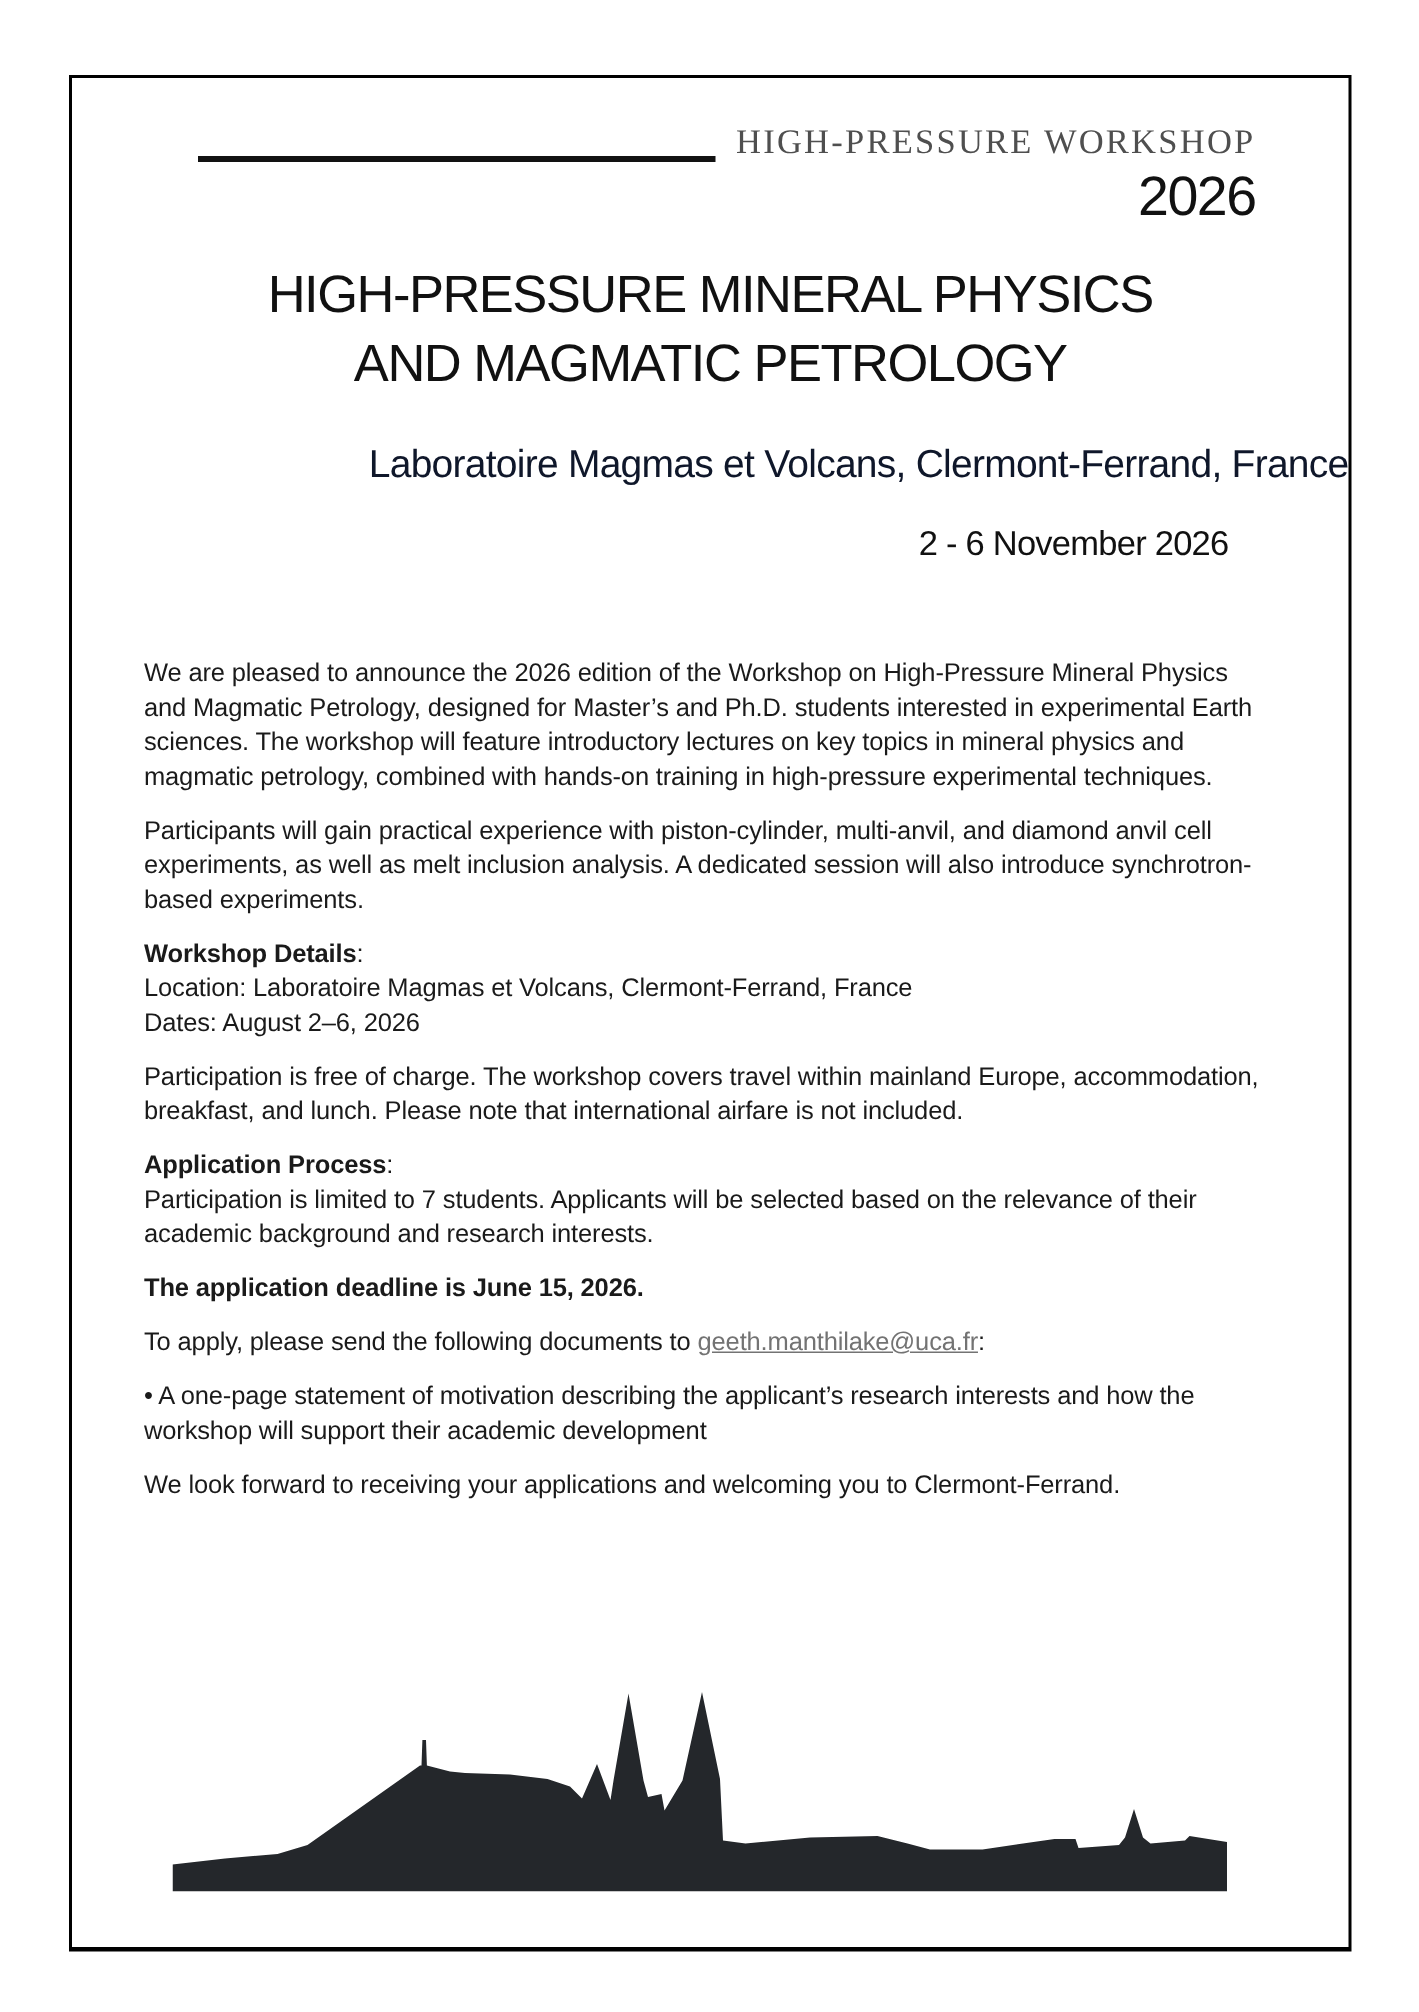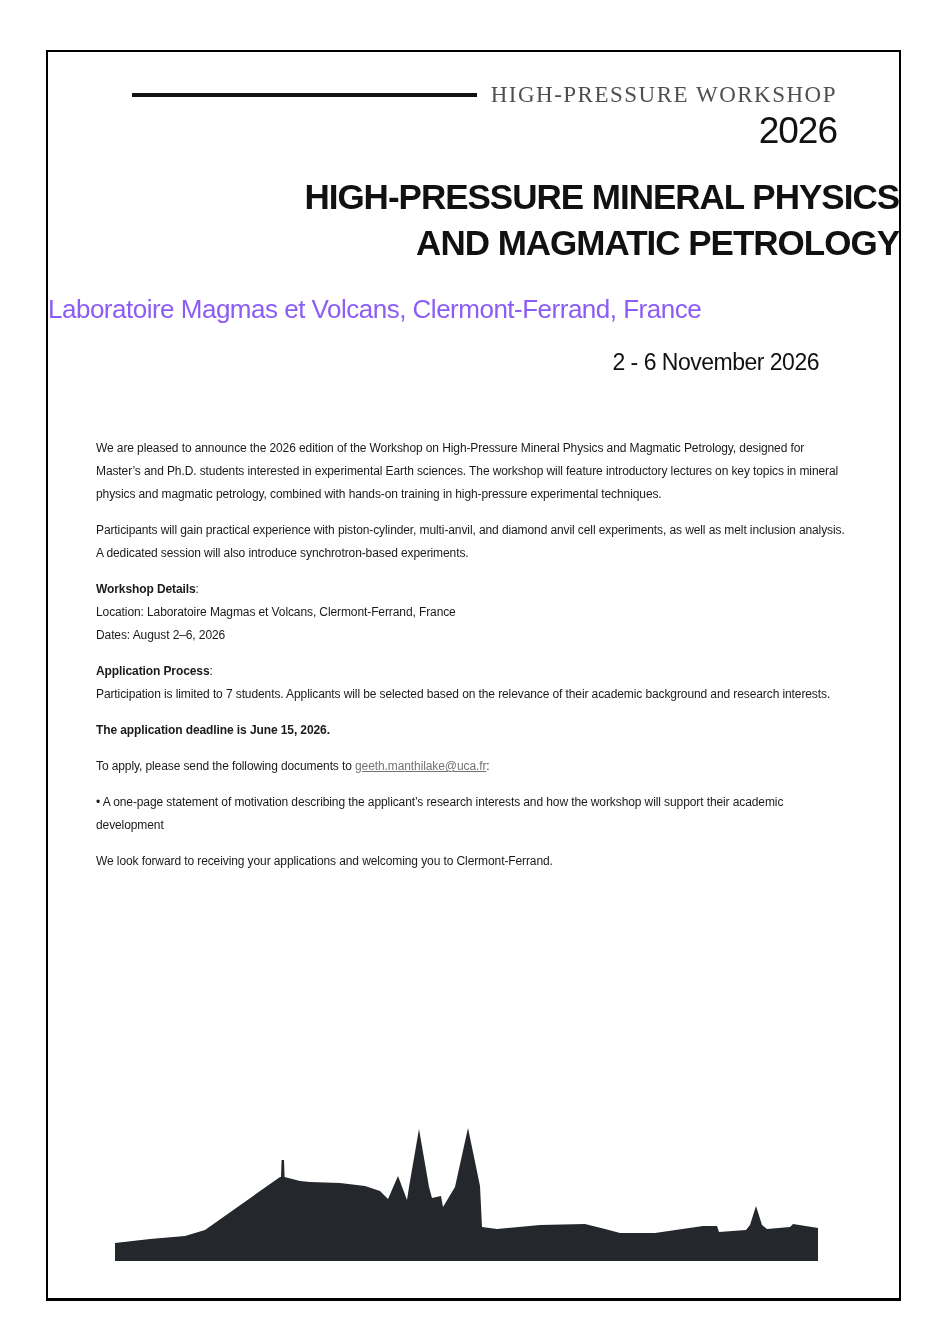--- a/index.html
+++ b/index.html
@@ -17,21 +17,21 @@
     width: 855px; height: 1251px;
     border: 2px solid #000;
     border-bottom-width: 3px;
     box-sizing: border-box;
     background: #fff;
   }
   
   .masthead {
     position: absolute;
     left: 84px; right: 62px; top: 30px;
-    display: flex; align-items: center;
+    display: flex; align-items: flex-end;
   }
   .masthead-rule {
     flex: 1 1 auto;
     height: 4px;
     background: #121212;
     margin-right: 14px;
   }
   .masthead-brand {
     font-family: "Liberation Serif", serif;
     font-size: 23px;
@@ -43,48 +43,48 @@
     position: absolute;
     top: 58px; right: 62px;
     font-size: 37px;
     letter-spacing: -1px;
     color: #111;
   }
   
   .title {
     position: absolute;
     left: 0; right: 0; top: 122px;
-    text-align: right;
+    text-align: center;
     font-size: 35px;
     line-height: 46px;
     letter-spacing: -1px;
     color: #111;
-    font-weight: 700;
+    font-weight: 400;
   }
   .venue {
     position: absolute;
     left: 0; right: 0; top: 242px;
-    text-align: left;
+    text-align: right;
     font-size: 26px;
     letter-spacing: -0.5px;
-    color: #8b5cf6;
+    color: #0f172a;
   }
   .date-line {
     position: absolute;
     right: 80px; top: 297px;
     font-size: 23px;
     letter-spacing: -0.5px;
     color: #111;
   }
   
   .content {
     position: absolute;
     left: 48px; top: 385px;
     width: 752px;
-    font-size: 12px;
+    font-size: 17px;
     line-height: 23px;
     letter-spacing: -0.1px;
   }
   .content p { margin: 0 0 13px 0; }
   .content .section { margin: 0 0 13px 0; }
   .b { font-weight: bold; }
   .email-link {
     color: #737373;
     text-decoration: underline;
     cursor: pointer;
@@ -126,20 +126,21 @@
 
     <p>Participants will gain practical experience with piston-cylinder, multi-anvil, and diamond anvil cell experiments, as well as melt inclusion analysis. A dedicated session will also introduce synchrotron-based experiments.</p>
 
     <div class="section">
       <div><span class="b">Workshop Details</span><span>:</span></div>
       <div>Location: Laboratoire Magmas et Volcans, Clermont-Ferrand, France</div>
       <div>Dates: August 2–6, 2026</div>
     </div>
 
     <div class="section">
+      <div>Participation is free of charge. The workshop covers travel within mainland Europe, accommodation, breakfast, and lunch. Please note that international airfare is not included.</div>
     </div>
 
     <div class="section">
       <div><span class="b">Application Process</span><span>:</span></div>
       <div>Participation is limited to 7 students. Applicants will be selected based on the relevance of their academic background and research interests.</div>
     </div>
 
     <p class="b">The application deadline is June 15, 2026.</p>
 
     <p><span>To apply, please send the following documents to </span><a class="email-link">geeth.manthilake@uca.fr</a><span>:</span></p>

